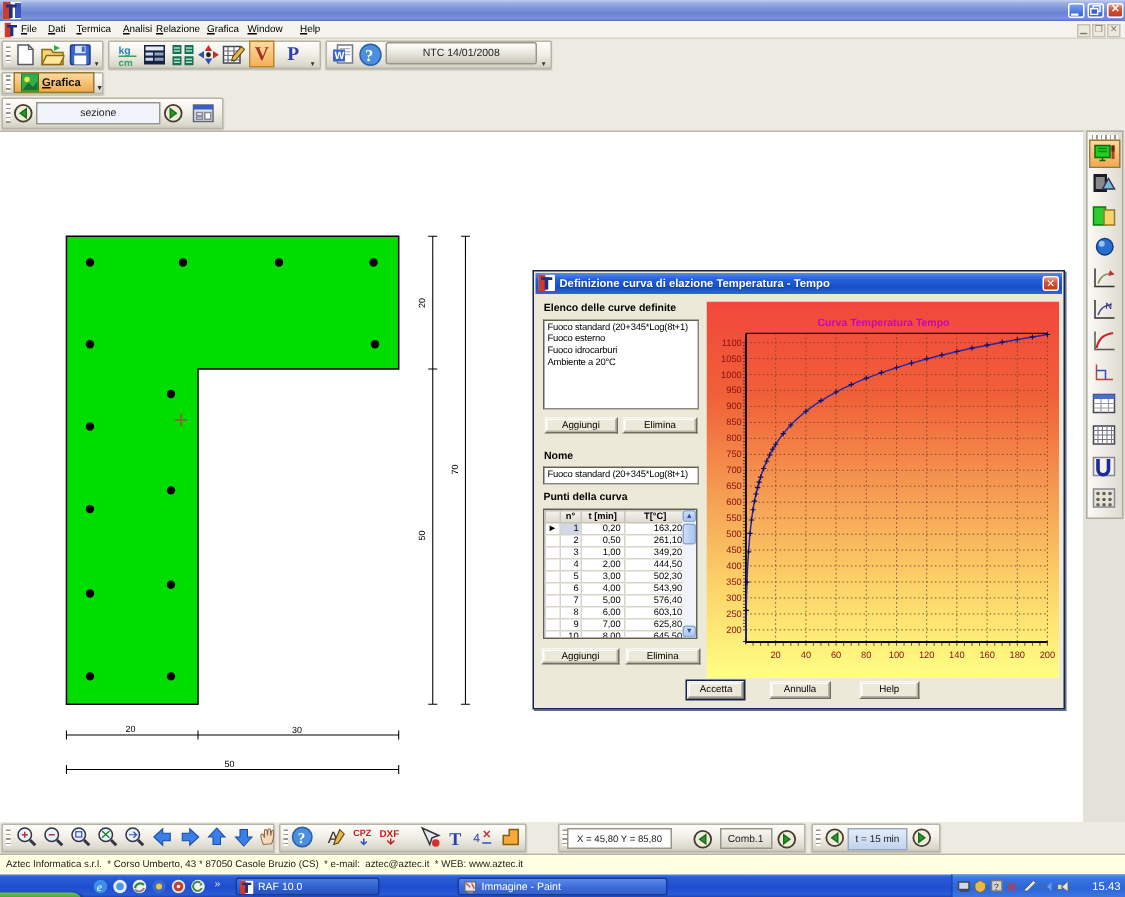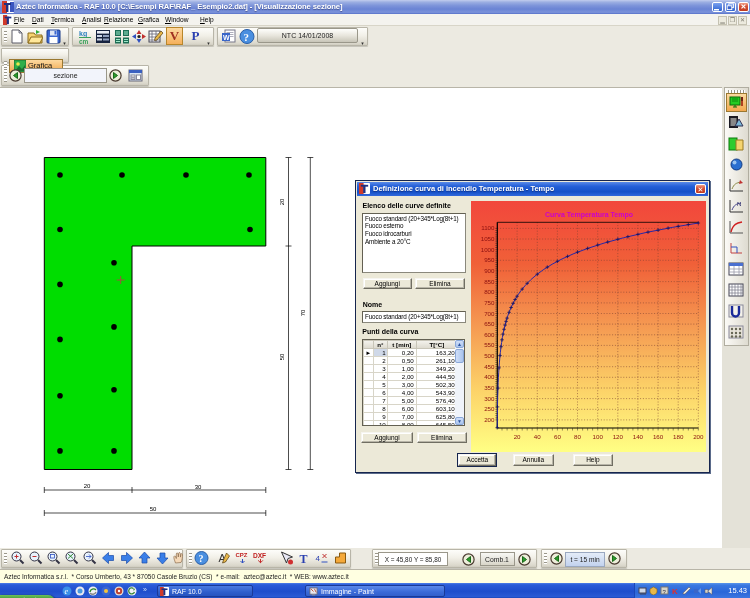--- a/index.html
+++ b/index.html
@@ -38,21 +38,20 @@
 <body>
 
 <div id="titlebar">
  <svg id="appicon" viewBox="0 0 12 12">
       <rect x="0" y="0" width="12" height="12" rx="1" fill="#fff"></rect>
       <rect x="0" y="0" width="5" height="12" fill="#d03a2a"></rect>
       <rect x="8" y="1" width="4" height="10" fill="#3a55c0"></rect>
       <rect x="2" y="2" width="7" height="2" fill="#203080"></rect>
       <rect x="4" y="2" width="2.4" height="9" fill="#203080"></rect>
     </svg>
- <span class="ttext">Aztec Informatica - RAF 10.0 [C:\Esempi RAF\RAF_ Esempio2.dat] - [Visualizzazione sezione]</span>
  <div class="tbtn min"><svg width="9" height="8">
         <rect x="1" y="6" width="5" height="1.5" fill="#fff"></rect>
       </svg></div>
  <div class="tbtn max"><svg width="9" height="8" viewBox="0 0 9 8">
         <rect x="2.8" y="0.8" width="4.6" height="3.8" fill="none" stroke="#fff" stroke-width="0.9"></rect>
         <rect x="1.2" y="2.8" width="4.6" height="3.8" fill="#3c63c8" stroke="#fff" stroke-width="0.9"></rect>
       </svg></div>
  <div class="tbtn cls">✕</div>
 </div>
 
@@ -165,21 +164,21 @@
  <svg class="abs" style="left:239px;top:2px" width="16" height="17" viewBox="0 0 16 17">
       <circle cx="8" cy="8.5" r="7" fill="#4a8fe0"></circle>
       <circle cx="8" cy="8.5" r="7" fill="none" stroke="#2a5fa8"></circle>
       <text x="4.4" y="12.5" font-size="11" font-weight="bold" fill="#fff" font-family="Liberation Serif">?</text>
     </svg>
 
  <div class="abs" style="left:257px;top:2px;width:101px;height:15px;background:linear-gradient(180deg,#fefefc 0%,#e8e6dd 50%,#c8c5b8 100%);border:1px solid #9a978a;border-radius:2px;font-size:7px;color:#222;text-align:center;line-height:14px;">NTC 14/01/2008</div>
  <div class="ddarr" style="left:359px;">▾</div>
 </div>
 
-<div class="abs" style="left:0;top:58px;width:750px;height:17px;">
+<div class="abs" style="left:0;top:47px;width:750px;height:17px;font-weight:bold;">
  <div class="hgrip" style="left:4px;top:3px;bottom:3px"></div>
  <div class="abs" style="left:9px;top:1px;width:54px;height:14px;background:linear-gradient(180deg,#fcd9a0,#f2a94e);border:1px solid #9a7830;"></div>
  <svg class="abs" style="left:14px;top:2px" width="12" height="12" viewBox="0 0 12 12">
       <rect x="0" y="0" width="12" height="12" fill="#2fae4a" stroke="#1a7030"></rect>
       <circle cx="4" cy="4" r="1.8" fill="#e8e84a"></circle>
       <path d="M1 11 L5 6 L8 9 L11 5 V11 Z" fill="#1a7030"></path>
     </svg>
  <div class="abs" style="left:28px;top:3px;font-size:7.5px;color:#111;"><u>G</u>rafica</div>
  <div class="ddarr" style="left:63px;top:9px;">▾</div>
 </div>
@@ -316,21 +315,21 @@
   </svg>
 
 <div class="abs" style="left:355px;top:180px;width:355px;height:293px;background:#ECE9D8;border:1px solid #16254e;box-shadow:1px 1px 0 #5a6a8a;">
  <div class="abs" style="left:1px;top:1px;right:1px;height:14px;background:linear-gradient(180deg,#5a8ae8 0%,#2560d8 30%,#1450c8 70%,#3068dc 100%);"></div>
  <svg class="abs" style="left:3px;top:2px" width="11" height="11" viewBox="0 0 12 12">
       <rect x="0" y="0" width="12" height="12" rx="1" fill="#fff"></rect>
       <rect x="0" y="0" width="5" height="12" fill="#d03a2a"></rect>
       <rect x="2" y="2" width="8" height="2" fill="#203080"></rect>
       <rect x="4.5" y="2" width="2.6" height="9" fill="#203080"></rect>
     </svg>
- <div class="abs" style="left:17px;top:3px;font-size:7.5px;font-weight:bold;color:#fff;text-shadow:0 1px 1px rgba(0,0,40,.4);">Definizione curva di incendio Temperatura - Tempo</div>
+ <div class="abs" style="left:17px;top:3px;font-size:7.5px;font-weight:bold;color:#fff;text-shadow:0 1px 1px rgba(0,0,40,.4);">Definizione curva di elazione Temperatura - Tempo</div>
  <div class="abs" style="right:3px;top:2.5px;width:11px;height:10px;background:linear-gradient(180deg,#f0a089,#d5543a 40%,#c03a1e);border:1px solid #fff;border-radius:2px;color:#fff;font-size:7px;line-height:9px;text-align:center;">✕</div>
  <div class="abs" style="left:6.5px;top:21px;font-size:7px;font-weight:bold;color:#000;">Elenco delle curve definite</div>
  <div class="abs" style="left:6px;top:31.5px;width:104px;height:60px;background:#fff;border:1px solid #8a887c;border-top-color:#636052;border-left-color:#636052;font-size:6.3px;letter-spacing:-0.15px;color:#000;line-height:7.8px;padding:1px 0 0 2px;overflow:hidden;white-space:nowrap;">Fuoco standard (20+345*Log(8t+1)<br>Fuoco esterno<br>Fuoco idrocarburi<br>Ambiente a 20°C</div>
  <div class="dbtn abs" style="left:6.5px;top:96.7px;width:49.5px;">Aggiungi</div>
  <div class="dbtn abs" style="left:59px;top:96.7px;width:50px;">Elimina</div>
  <div class="abs" style="left:6.7px;top:120px;font-size:7px;font-weight:bold;color:#000;">Nome</div>
  <div class="abs" style="left:6px;top:130.3px;width:104px;height:11.5px;background:#fff;border:1px solid #8a887c;border-top-color:#636052;border-left-color:#636052;font-size:6.3px;letter-spacing:-0.15px;line-height:10px;padding-left:2px;white-space:nowrap;overflow:hidden;">Fuoco standard (20+345*Log(8t+1)</div>
  <div class="abs" style="left:6.3px;top:146.5px;font-size:7px;font-weight:bold;color:#000;">Punti della curva</div>
 
  <div class="abs" style="left:5.8px;top:157.9px;width:103px;height:87.5px;background:#fff;border:1px solid #636052;overflow:hidden;">

